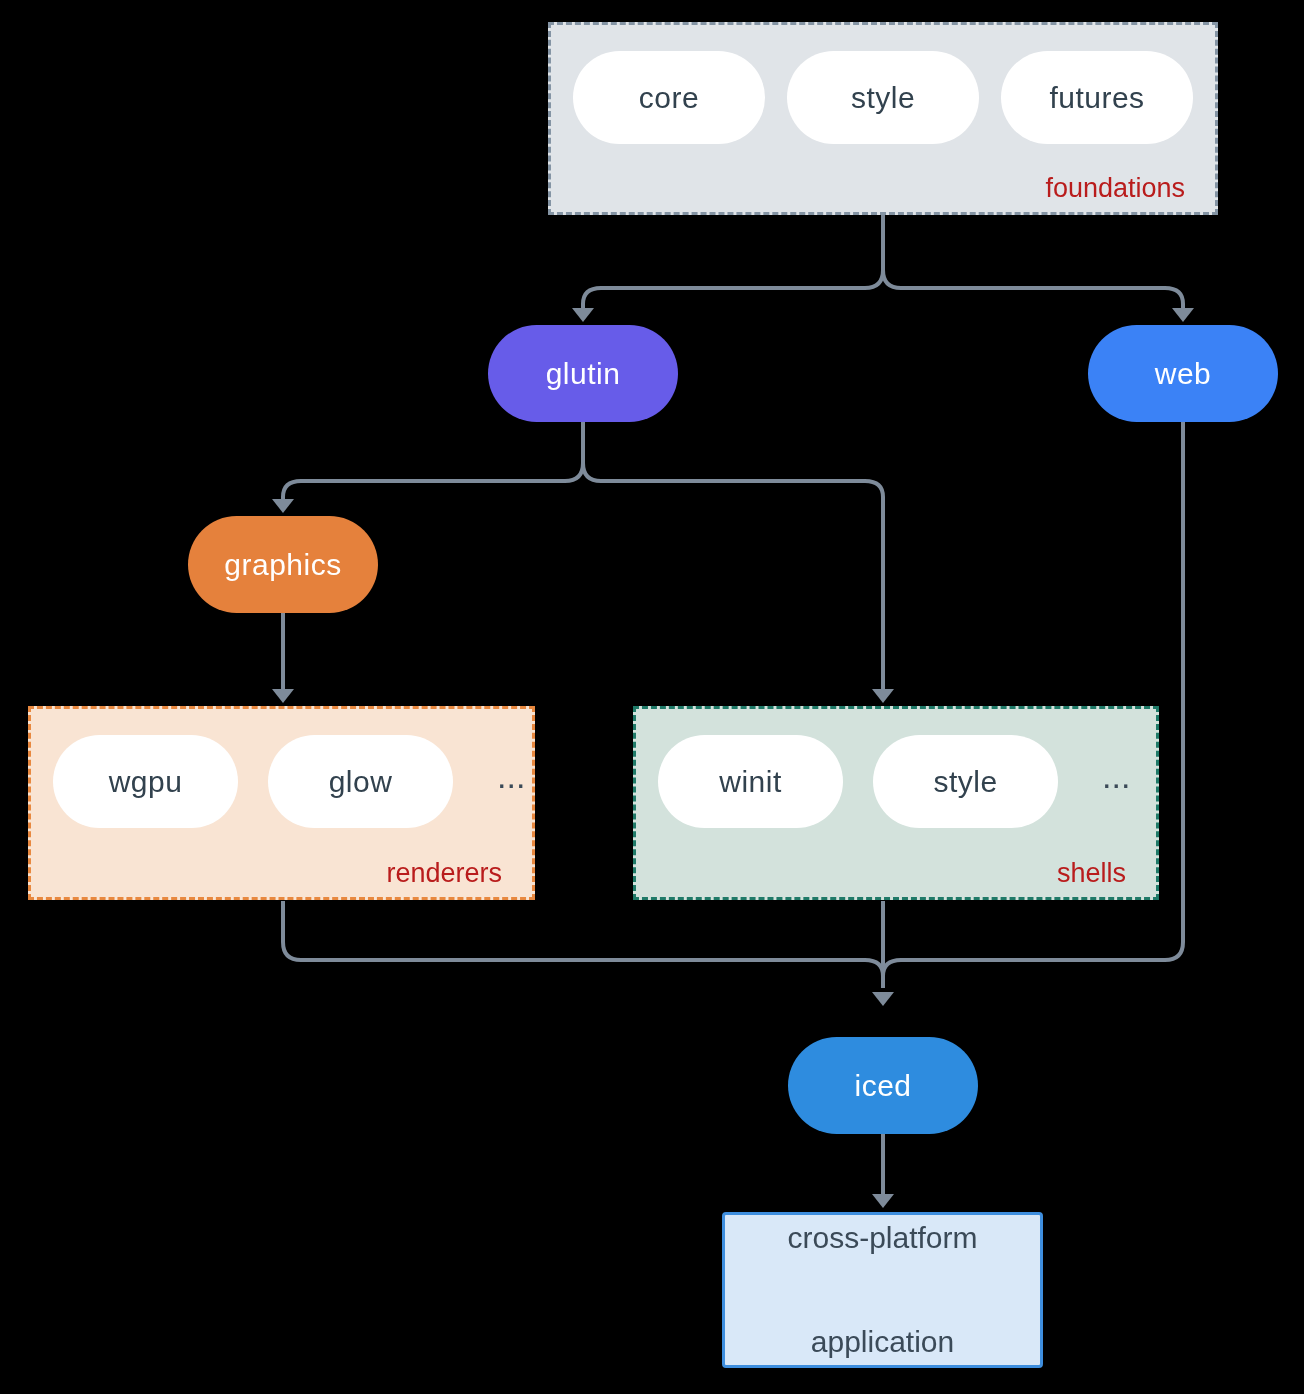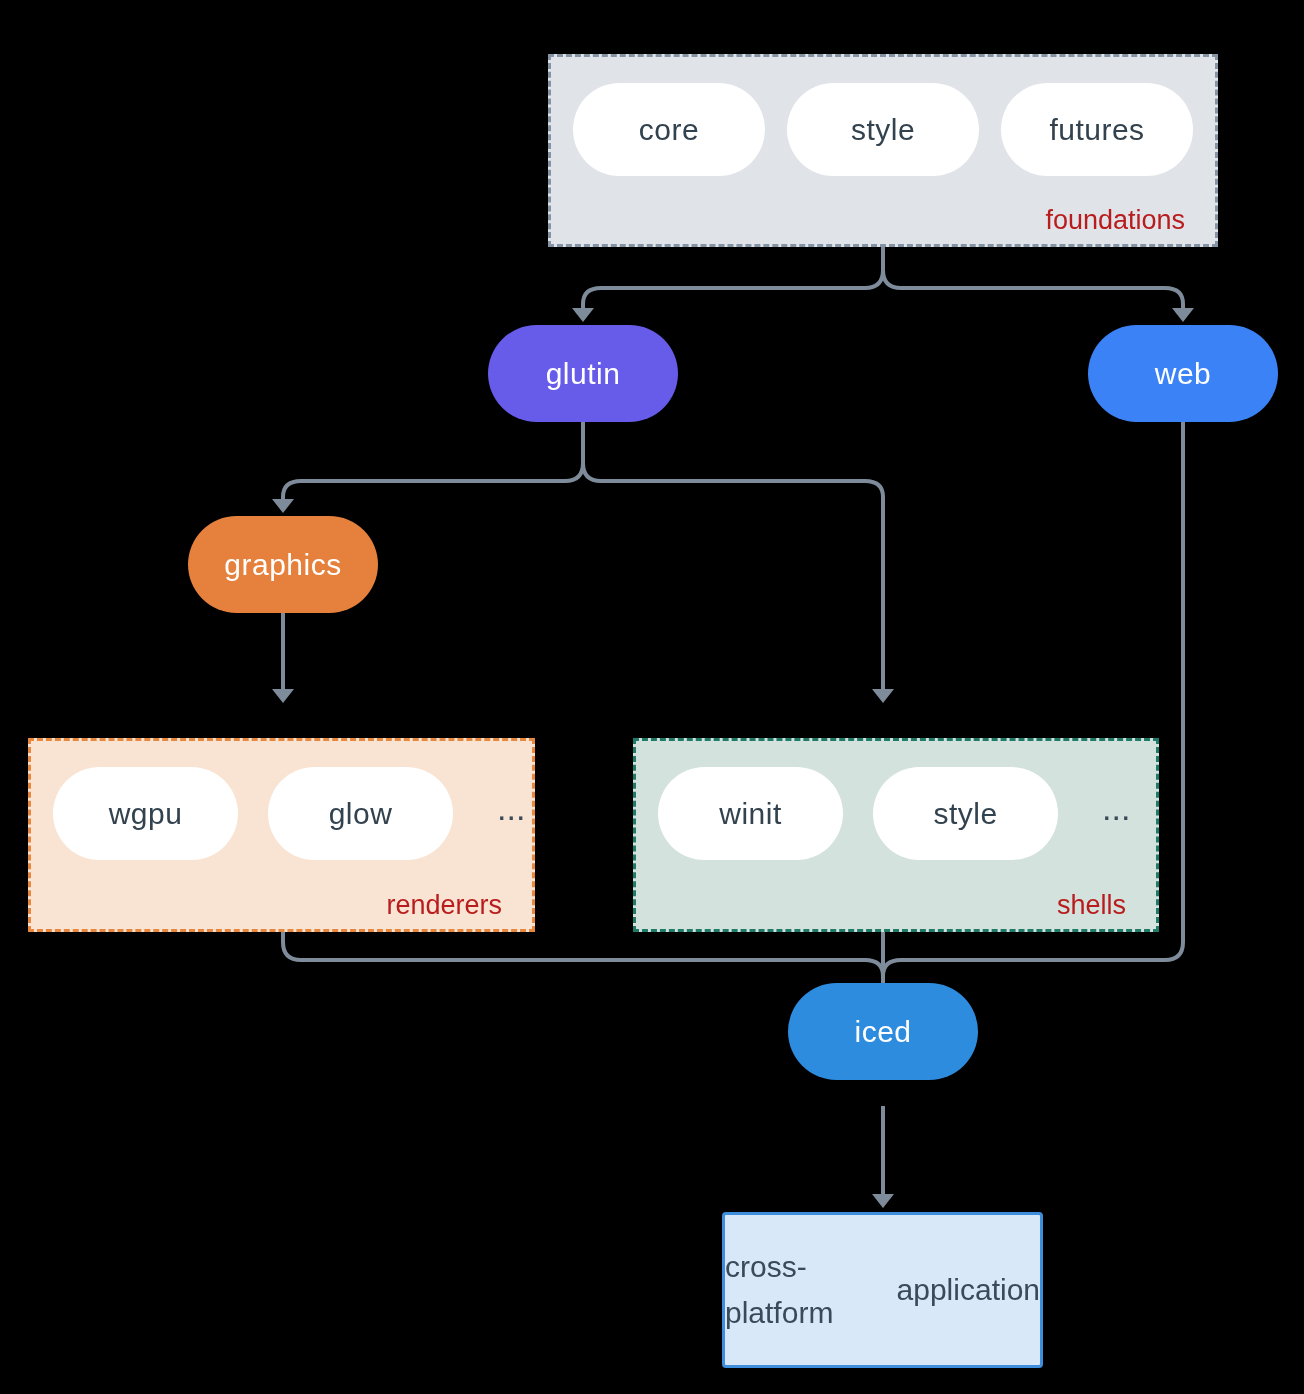--- a/index.html
+++ b/index.html
@@ -11,21 +11,20 @@
     overflow: hidden;
   }
   #stage { position: absolute; inset: 0; width: 1304px; height: 1394px; }
   #edges { position: absolute; left: 0; top: 0; z-index: 1; }
 
   
   .group {
     position: absolute;
     box-sizing: border-box;
     z-index: 2;
-    margin-top: 32px;
   }
   .group .pill-row {
     display: flex;
     gap: 30px;
     padding: 26px 0 0 22px;
     align-items: center;
   }
   .group-label {
     position: absolute;
     right: 30px; bottom: 8px;
@@ -78,32 +77,32 @@
     border-radius: 49px;
     display: flex; align-items: center; justify-content: center;
     color: #ffffff;
     font-size: 30px;
     letter-spacing: 0.5px;
     z-index: 2;
   }
   .n-native  { left: 488px;  top: 325px;  background: #675ce9; }
   .n-web     { left: 1088px; top: 325px;  background: #3b82f6; }
   .n-graphics{ left: 188px;  top: 516px;  background: #e5813c; }
-  .n-iced    { left: 788px;  top: 983px; background: #2e8cdf; }
+  .n-iced    { left: 788px;  top: 1037px; background: #2e8cdf; }
 
   
   .app-box {
     position: absolute;
     left: 722px; top: 1212px;
     width: 321px; height: 156px;
     box-sizing: border-box;
     background: #d9e8f8;
     border: 3px solid #3e8ede;
     border-radius: 4px;
-    display: flex; flex-direction: row;
+    display: flex; flex-direction: column;
     align-items: center; justify-content: space-between;
     color: #3b4a58;
     font-size: 30px;
     line-height: 1.55;
     z-index: 2;
   }
 </style>
 </head>
 <body>
 

